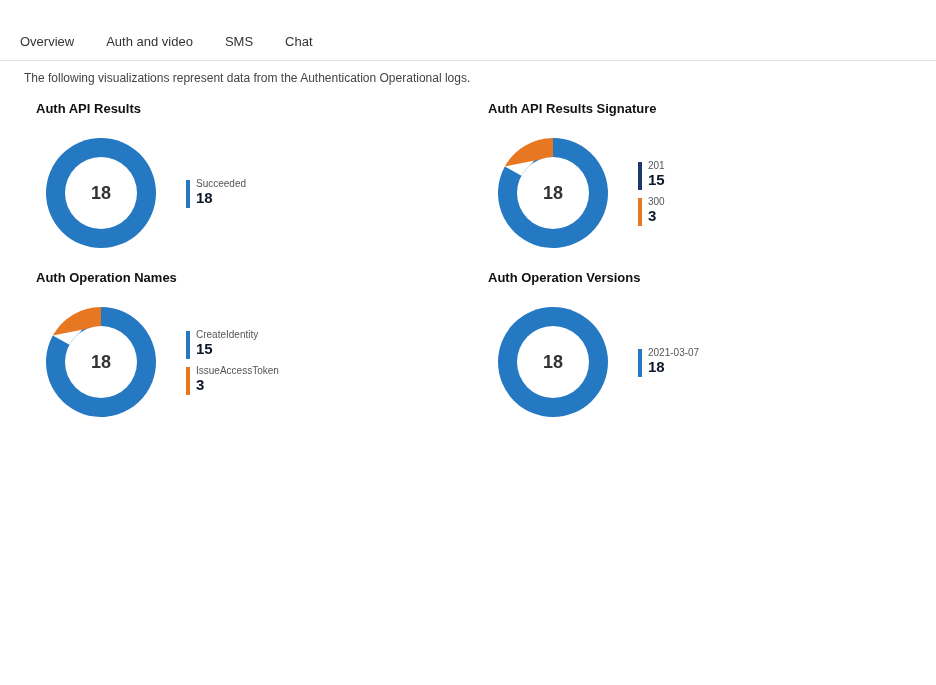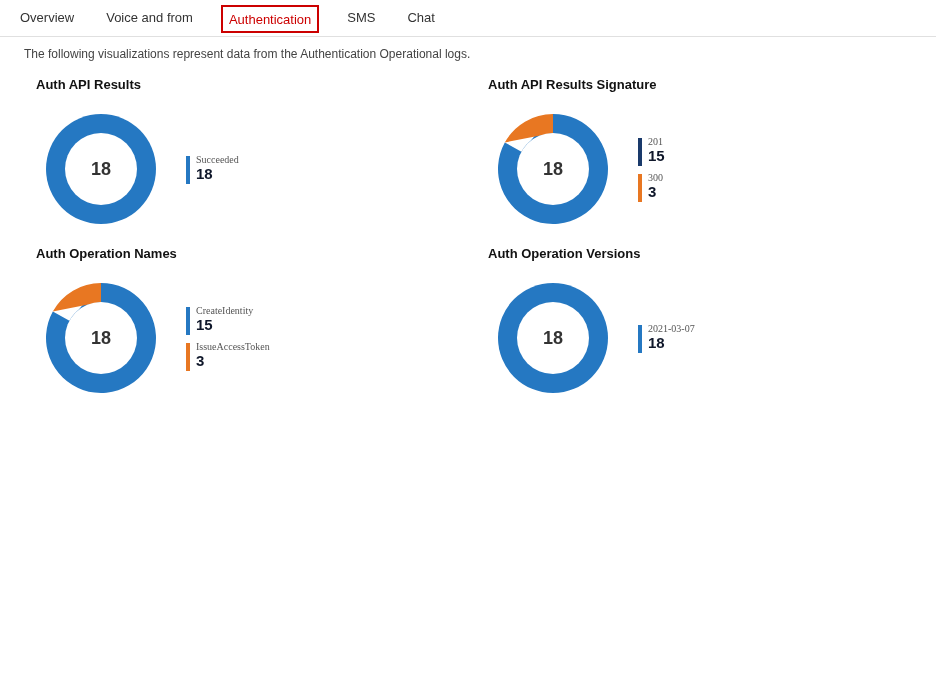--- a/index.html
+++ b/index.html
@@ -6,20 +6,21 @@
     body { font-family: 'Segoe UI', Arial, sans-serif; background: #fff; color: #333; font-size: 13px; }
 
     .nav-bar {
       display: flex;
       flex-direction: row;
       align-items: center;
       border-bottom: 1px solid #e0e0e0;
       padding: 0 16px;
       height: 37px;
       gap: 24px;
+      margin-top: 24px;
     }
     .nav-item {
       padding: 8px 4px;
       cursor: pointer;
       font-size: 13px;
       color: #333;
       border-bottom: 2px solid transparent;
       height: 37px;
       display: flex;
       align-items: center;
@@ -105,37 +106,35 @@
       flex-shrink: 0;
       margin-top: 2px;
     }
     .legend-text {
       display: flex;
       flex-direction: column;
     }
     .legend-label {
       font-size: 10px;
       color: #555;
-      font-family: Liberation Serif, serif;
     }
     .legend-value {
       font-size: 15px;
       font-weight: 600;
       color: #0f172a;
       line-height: 1.2;
     }
   </style>
 </head>
 <body>
 
 <nav class="nav-bar">
 
 <div class="nav-item">Overview</div>
-    <div class="nav-item">Voice and from</div>
-    <div class="nav-item active">Authentication</div>
+    <div class="nav-item">Auth and video</div>
     <div class="nav-item">SMS</div>
     <div class="nav-item">Chat</div>
   </nav>
 
 <p class="subtitle">The following visualizations represent data from the Authentication Operational logs.</p>
 
 <div class="charts-container">
 
 <div class="chart-section">
       <div class="chart-title">Auth API Results</div>

